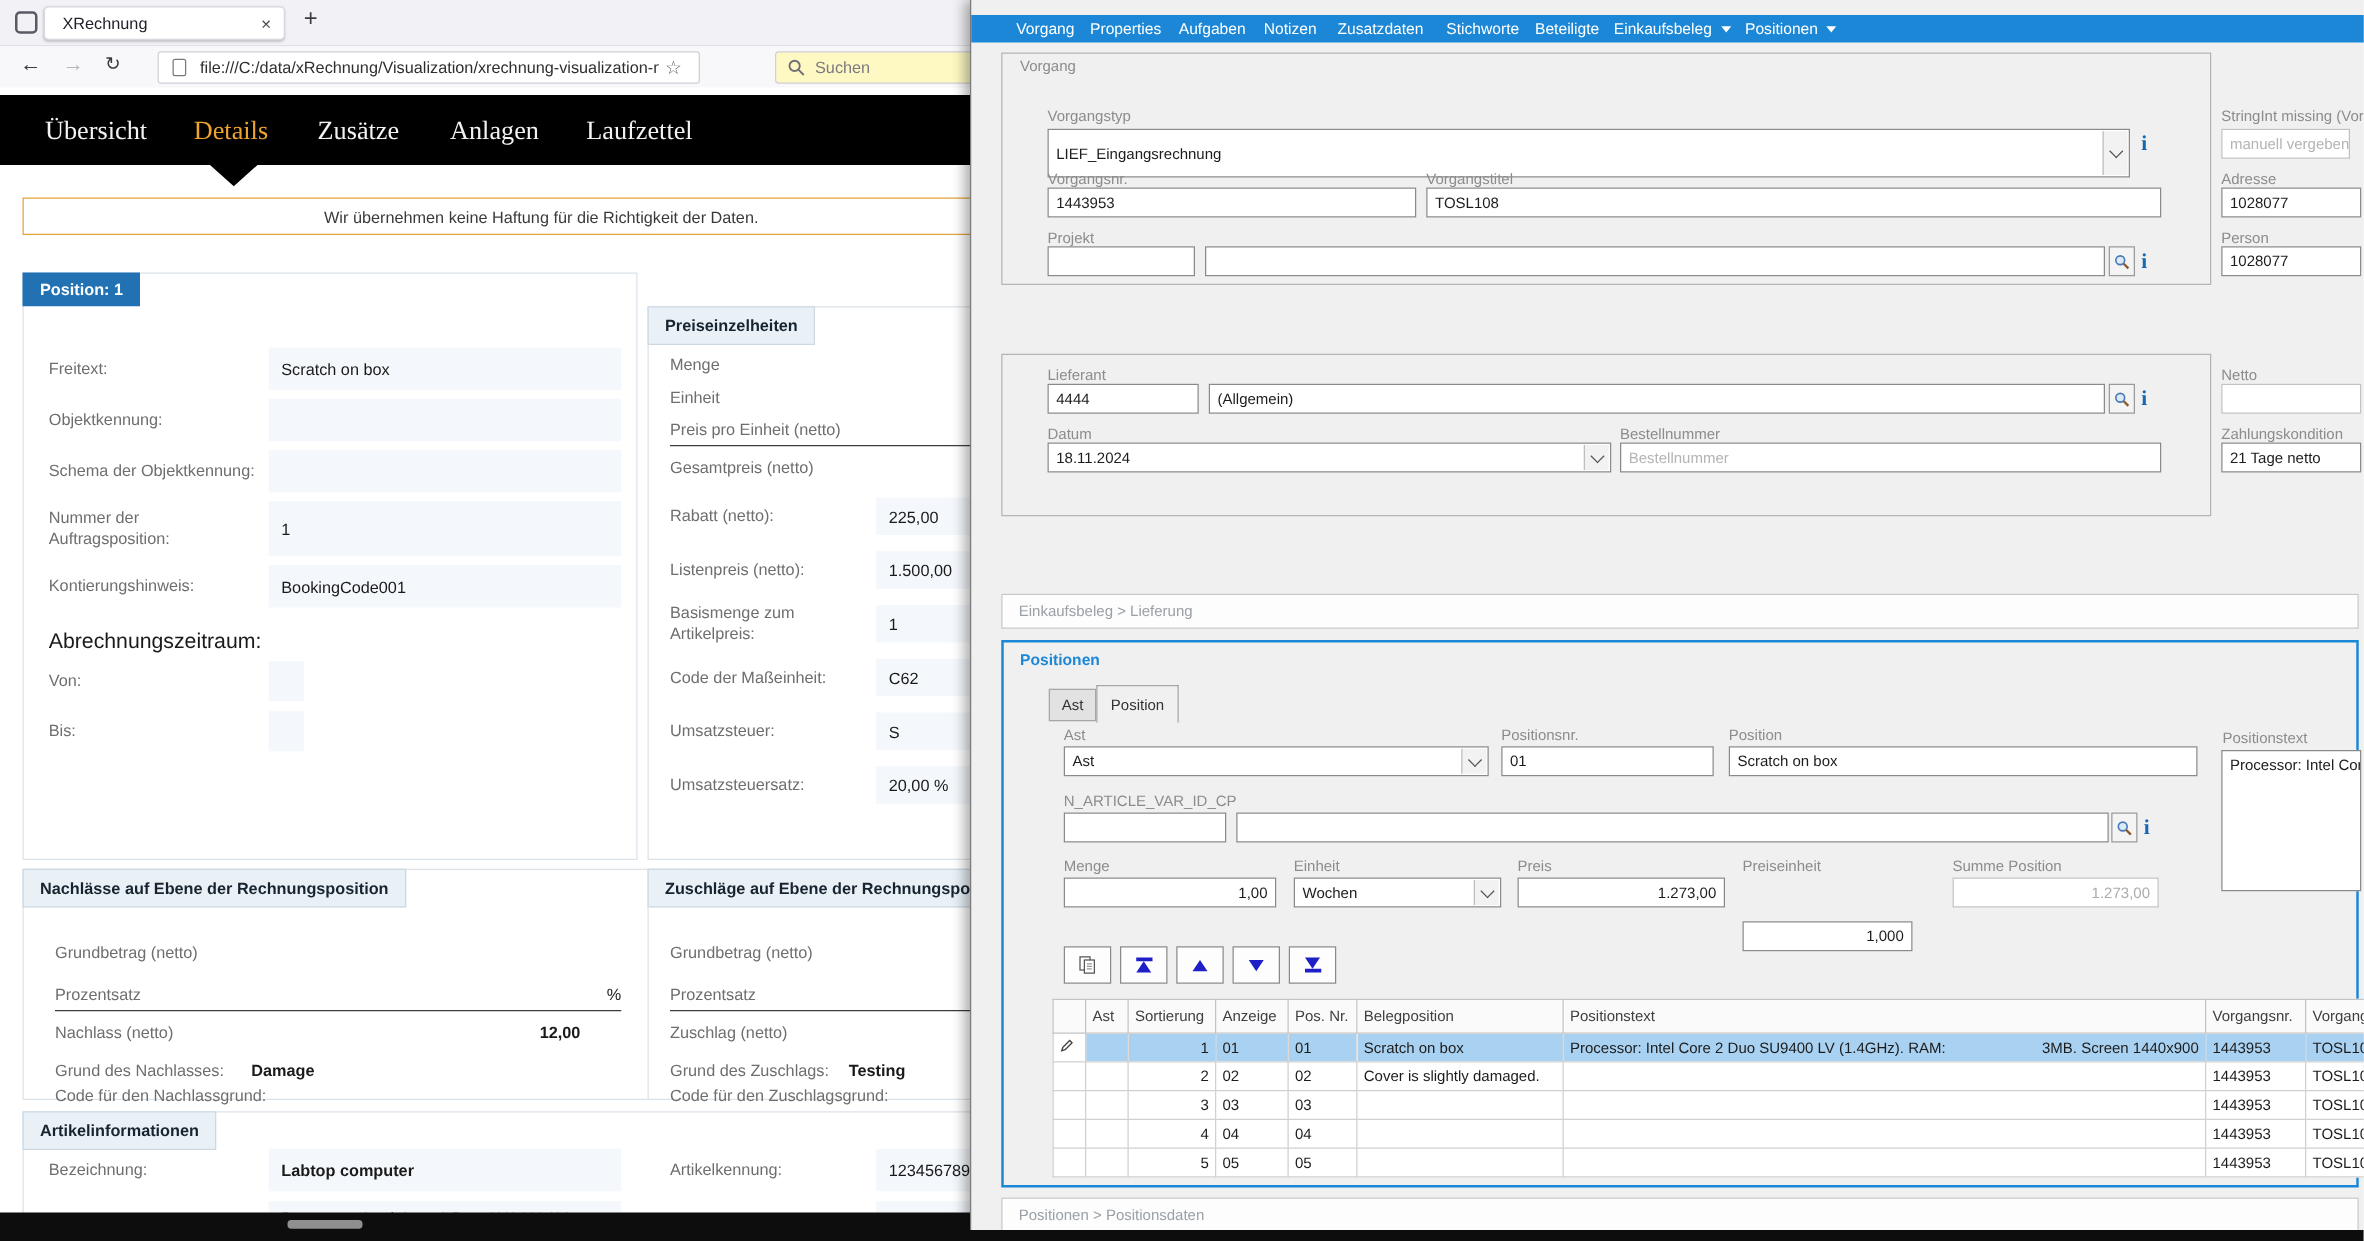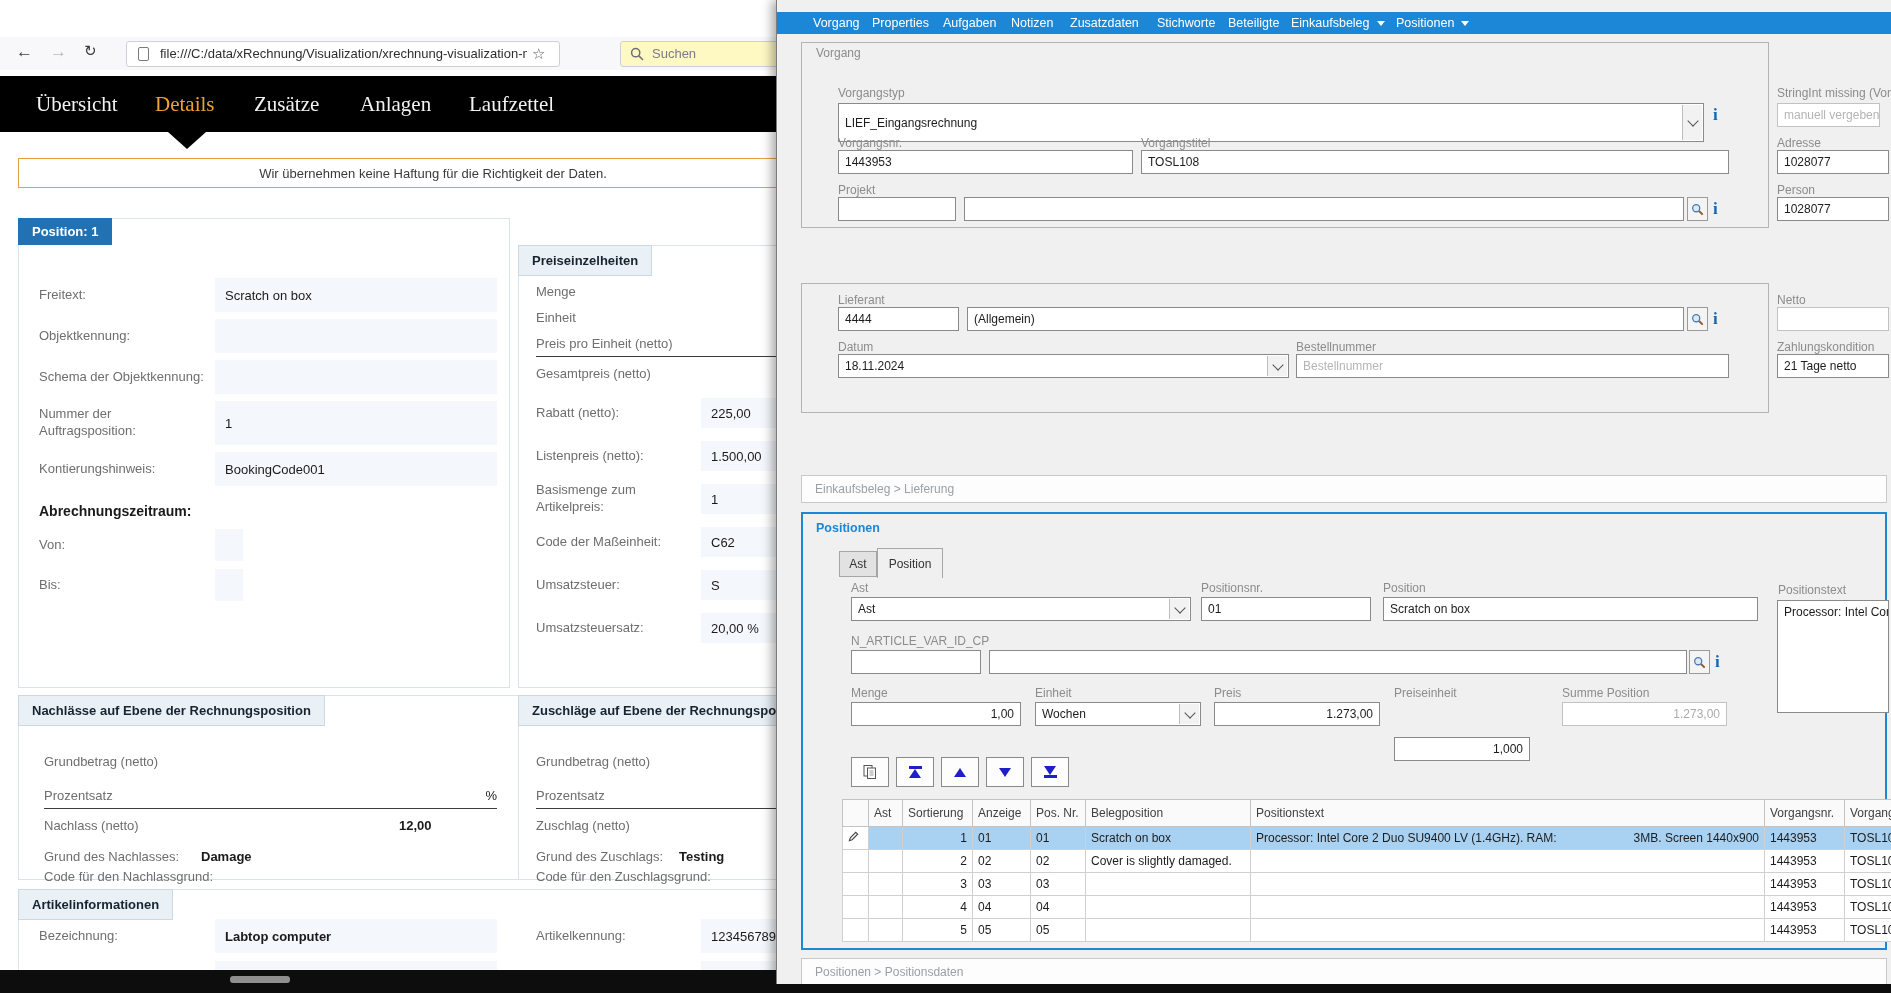--- a/index.html
+++ b/index.html
@@ -58,20 +58,30 @@
   .ptext-cell{display:flex;justify-content:space-between}
   .blackbar-right{position:absolute;left:776px;top:984px;width:1115px;height:9px;background:#0d0d0d;z-index:3}
   .icon-sq{box-sizing:border-box;border:2px solid #5a5a64;border-radius:4px;width:18px;height:18px}
   .page-ico{box-sizing:border-box;border:1.5px solid #7a7a7a;border-radius:2px;width:11px;height:14px}
 </style>
 </head>
 <body>
 
 <div class="browser">
 
+  <div class="tabstrip">
+    <div class="abs" style="left:12px;top:9px">
+        <div class="icon-sq"></div>
+      </div>
+    <div class="btab">
+      <span style="flex:1;overflow:hidden">XRechnung</span>
+      <span style="color:#4a4a52;font-size:14px">×</span>
+    </div>
+    <div class="abs" style="left:243px;top:5px;font-size:19px;color:#3c3c44">+</div>
+  </div>
 
   <div class="toolbar">
     <span class="abs" style="left:16px;top:5px;font-size:17px;color:#3a3a3a">←</span>
     <span class="abs" style="left:50px;top:5px;font-size:17px;color:#b8b8be">→</span>
     <span class="abs" style="left:84px;top:5px;font-size:15px;color:#3a3a3a">↻</span>
   </div>
 
   <div class="urlbar">
     <div class="abs" style="left:11px;top:5px">
         <div class="page-ico"></div>
@@ -106,21 +116,21 @@
     <div class="lbl" style="left:20px;top:59px;line-height:34px">Freitext:</div>
     <div class="vbox" style="left:196px;top:59px;width:282px;height:34px">Scratch on box</div>
     <div class="lbl" style="left:20px;top:100px;line-height:34px">Objektkennung:</div>
     <div class="vbox" style="left:196px;top:100px;width:282px;height:34px"></div>
     <div class="lbl" style="left:20px;top:141px;line-height:34px;white-space:nowrap">Schema der Objektkennung:</div>
     <div class="vbox" style="left:196px;top:141px;width:282px;height:34px"></div>
     <div class="lbl" style="left:20px;top:186px;width:125px;line-height:17px">Nummer der Auftragsposition:</div>
     <div class="vbox" style="left:196px;top:182px;width:282px;height:44px">1</div>
     <div class="lbl" style="left:20px;top:233px;line-height:34px">Kontierungshinweis:</div>
     <div class="vbox" style="left:196px;top:233px;width:282px;height:34px">BookingCode001</div>
-    <div class="abs" style="left:20px;top:284px;font-size:14px;font-weight:bold;color:#1a1a1a">Abrechnungszeitraum:</div>
+    <div class="abs" style="left:20px;top:284px;font-size:17px;font-weight:normal;color:#1a1a1a">Abrechnungszeitraum:</div>
     <div class="lbl" style="left:20px;top:310px;line-height:32px">Von:</div>
     <div class="vbox" style="left:196px;top:310px;width:28px;height:32px"></div>
     <div class="lbl" style="left:20px;top:350px;line-height:32px">Bis:</div>
     <div class="vbox" style="left:196px;top:350px;width:28px;height:32px"></div>
   </div>
 
   <div class="wpanel" style="left:518px;top:245px;width:330px;height:443px">
     <div class="chip-light" style="left:-1px;top:-1px">Preiseinzelheiten</div>
     <div class="lbl" style="left:17px;top:38px">Menge</div>
     <div class="lbl" style="left:17px;top:64px">Einheit</div>
@@ -141,21 +151,21 @@
     <div class="vbox" style="left:182px;top:367px;width:150px;height:30px">20,00 %</div>
   </div>
 
   <div class="wpanel" style="left:18px;top:695px;width:531px;height:185px">
     <div class="chip-light" style="left:-1px;top:-1px">Nachlässe auf Ebene der Rechnungsposition</div>
     <div class="lbl" style="left:25px;top:58px">Grundbetrag (netto)</div>
     <div class="lbl" style="left:25px;top:92px">Prozentsatz</div>
     <div class="abs val" style="left:430px;top:92px;width:48px;text-align:right">%</div>
     <div class="sepline" style="left:25px;top:112px;width:453px"></div>
     <div class="lbl" style="left:25px;top:122px">Nachlass (netto)</div>
-    <div class="abs val" style="left:380px;top:122px;width:98px;text-align:left;font-weight:bold">12,00</div>
+    <div class="abs val" style="left:380px;top:122px;width:98px;text-align:center;font-weight:bold">12,00</div>
     <div class="lbl" style="left:25px;top:153px">Grund des Nachlasses:</div>
     <div class="abs val" style="left:182px;top:153px;font-weight:bold">Damage</div>
     <div class="lbl" style="left:25px;top:173px">Code für den Nachlassgrund:</div>
   </div>
 
   <div class="wpanel" style="left:518px;top:695px;width:330px;height:185px">
     <div class="chip-light" style="left:-1px;top:-1px">Zuschläge auf Ebene der Rechnungsposition</div>
     <div class="lbl" style="left:17px;top:58px">Grundbetrag (netto)</div>
     <div class="lbl" style="left:17px;top:92px">Prozentsatz</div>
     <div class="sepline" style="left:17px;top:112px;width:311px"></div>

